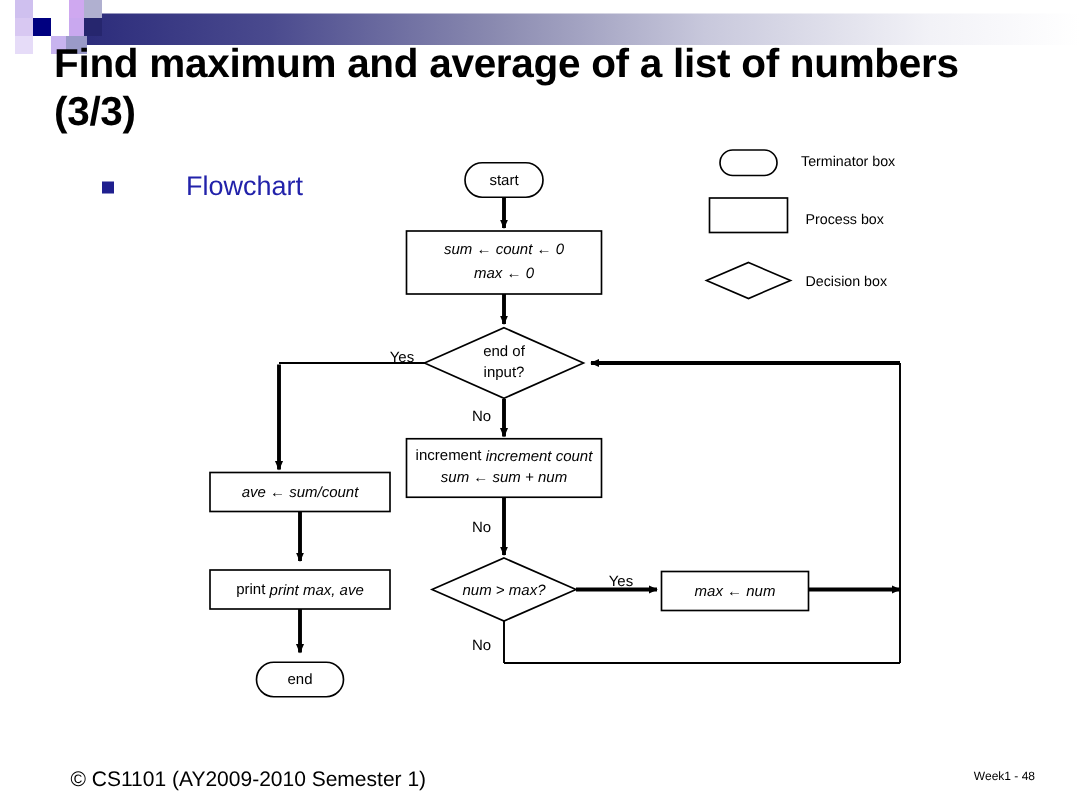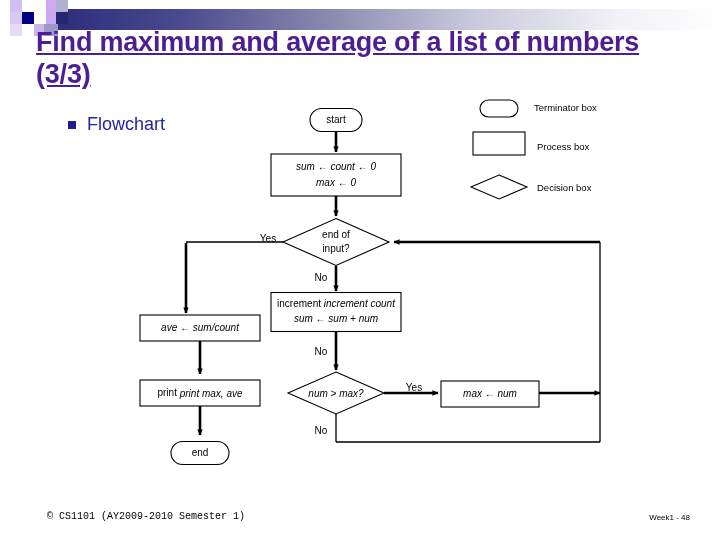--- a/index.html
+++ b/index.html
@@ -47,23 +47,22 @@
 
   
   #title {
     position: absolute;
     left: 36px;
     top: 27px;
     width: 640px;
     font-size: 27px;
     font-weight: bold;
     line-height: 1.18;
-    color: #4c1d95;
+    color: #000000;
     letter-spacing: -0.2px;
-    text-decoration: underline;
   }
 
   
   #bullet-row {
     position: absolute;
     left: 68px;
     top: 114px;
     display: flex;
     align-items: center;
     gap: 11px;
@@ -125,24 +124,23 @@
   .legend-text {
     font-size: 9.5px;
     dominant-baseline: middle;
   }
 
   
   #footer-left {
     position: absolute;
     left: 47px;
     top: 511px;
-    font-size: 10px;
+    font-size: 14px;
     color: #000000;
     white-space: nowrap;
-    font-family: Liberation Mono, monospace;
   }
   #footer-right {
     position: absolute;
     right: 30px;
     top: 513px;
     font-size: 8px;
     color: #000000;
     white-space: nowrap;
   }
 </style>
@@ -168,21 +166,21 @@
       <div class="sq" style="left: 36px; top: 24px; background: rgb(154, 154, 200);"></div>
       <div class="sq" style="left: 46px; top: 0px; width: 12px; height: 12px; background: rgb(176, 176, 208);"></div>
       <div class="sq" style="left: 46px; top: 12px; width: 12px; height: 12px; background: rgb(38, 38, 110);"></div>
       <div class="sq" style="left: 34px; top: 24px; width: 12px; height: 12px; background: rgb(154, 154, 200);"></div>
     </div>
 
   <div id="title">Find maximum and average of a list of numbers (3/3)</div>
 
   <div id="bullet-row">
     <div id="bullet-marker" style="background: rgb(31, 31, 143);"></div>
-    <div id="bullet-text" style="color: rgb(34, 34, 170);">Flowchart</div>
+    <div id="bullet-text" style="color: rgb(34, 34, 170); margin-left: 37px;">Flowchart</div>
   </div>
 
   <svg id="flowchart" viewBox="0 0 720 540">
     <defs>
       <marker id="arrowFat" markerWidth="7" markerHeight="7" refX="5.6" refY="3.1" orient="auto" markerUnits="userSpaceOnUse">
         <path d="M0,0.4 L6.2,3.1 L0,5.8 z" fill="#000000"></path>
       </marker>
     </defs>
 
     <g>

